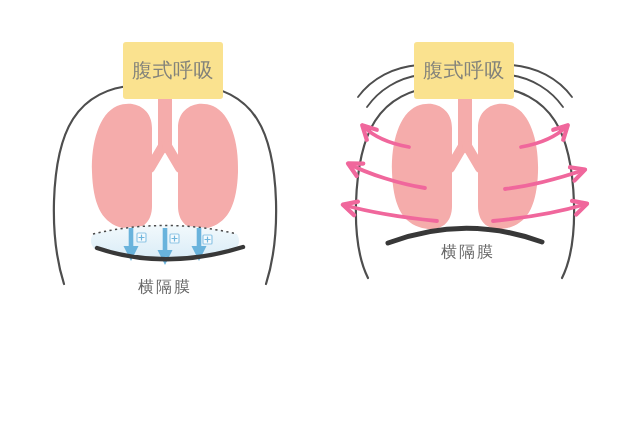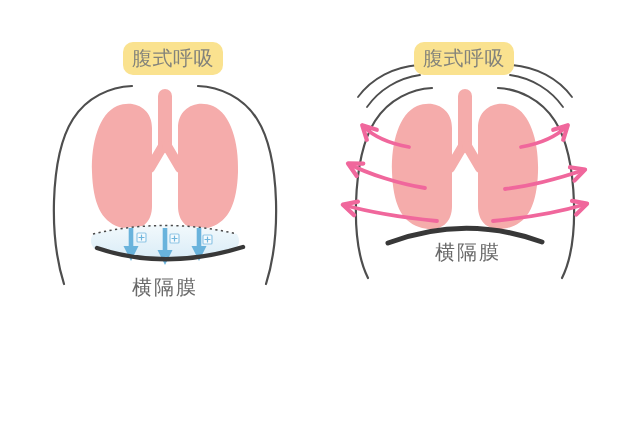--- a/index.html
+++ b/index.html
@@ -12,32 +12,32 @@
   }
   .canvas svg{position:absolute;left:0;top:0;}
   .title-pill{
     position:absolute;
     top:42px;
     transform:translateX(-50%);
     background:var(--title-bg,#FAE28F);
     color:var(--title-text,#83837B);
     font-size:20px;
     line-height:25px;
-    padding:4px 9px;
-    border-radius:10px;
+    padding:16px 9px;
+    border-radius:3px;
     white-space:nowrap;
     letter-spacing:0.5px;
   }
   .pill-left{left:173px;}
   .pill-right{left:464px;}
   .diaphragm-label{
     position:absolute;
     transform:translate(-50%,-50%);
     color:var(--label-text,#696969);
-    font-size:20px;
+    font-size:16px;
     letter-spacing:2px;
     white-space:nowrap;
   }
   .label-left{left:165px;top:287px;}
   .label-right{left:468px;top:252px;}
   
   .torso{fill:none;stroke:var(--outline-gray,#4E4E4E);stroke-width:2.2;stroke-linecap:round;}
   .motion-line{fill:none;stroke:var(--outline-gray,#4E4E4E);stroke-width:1.8;stroke-linecap:round;}
   .lobe{fill:var(--lung-pink,#F5ACAB);}
   .trachea{fill:var(--lung-pink,#F5ACAB);}

